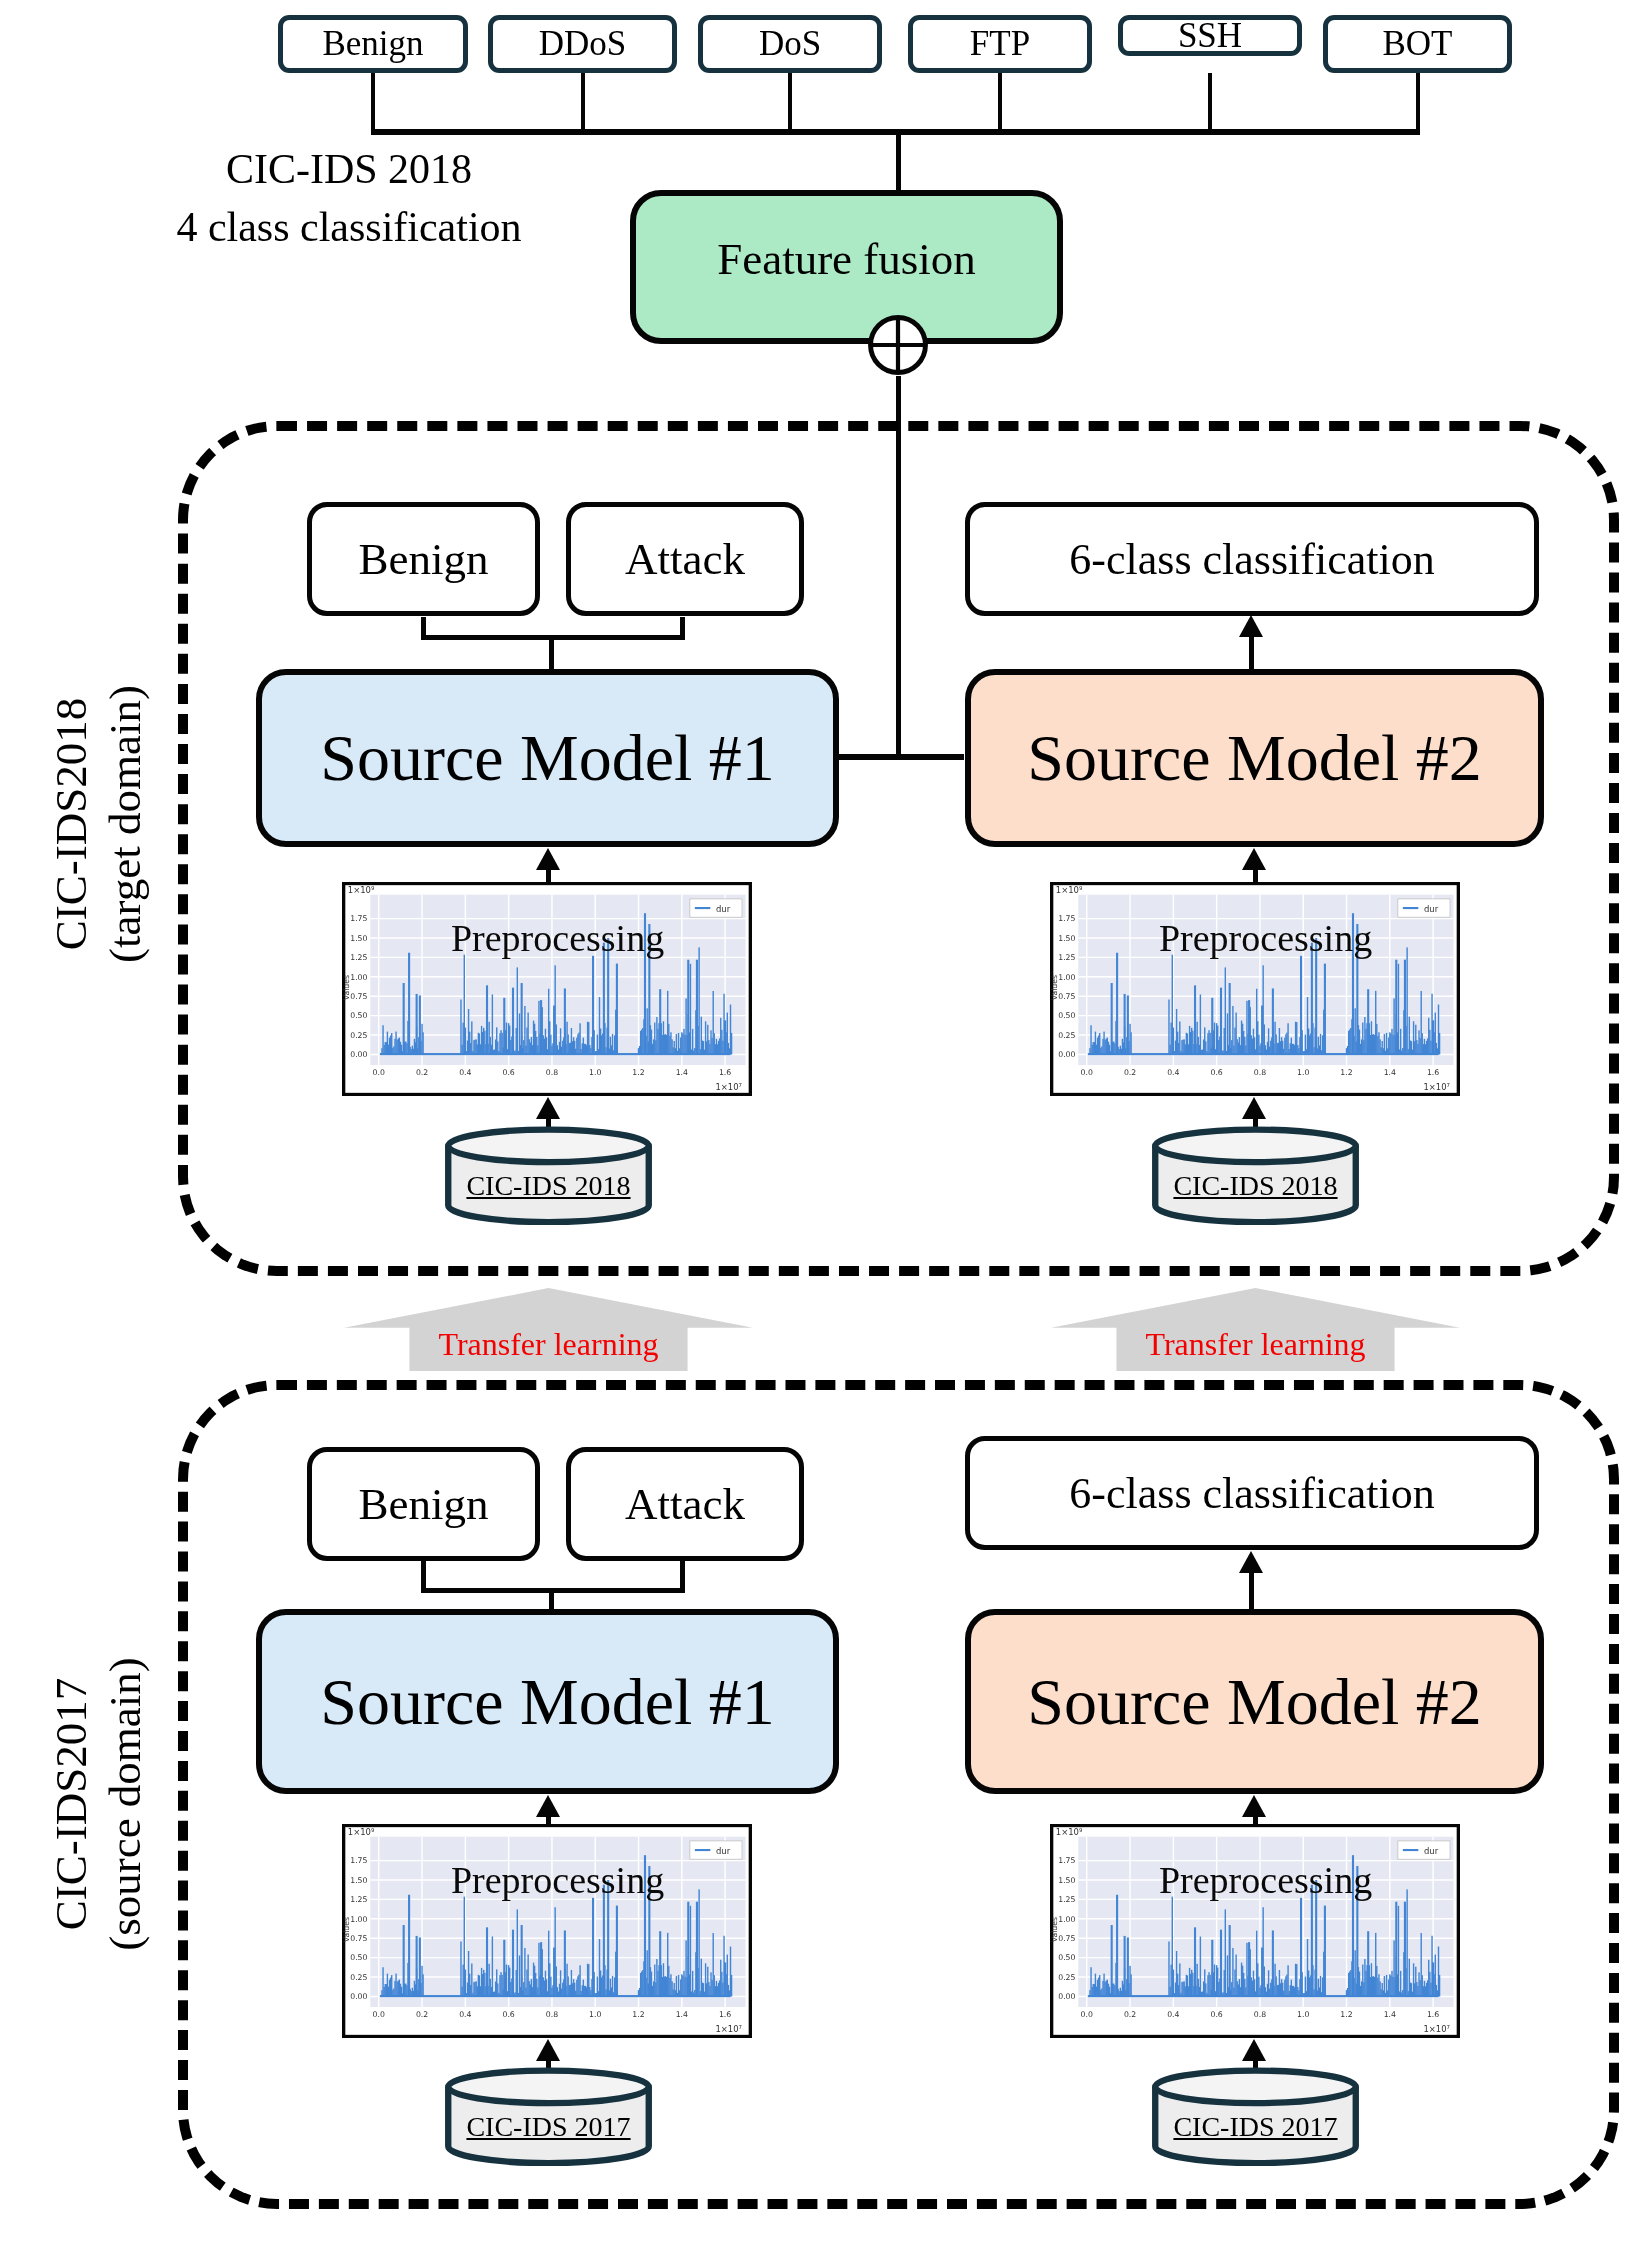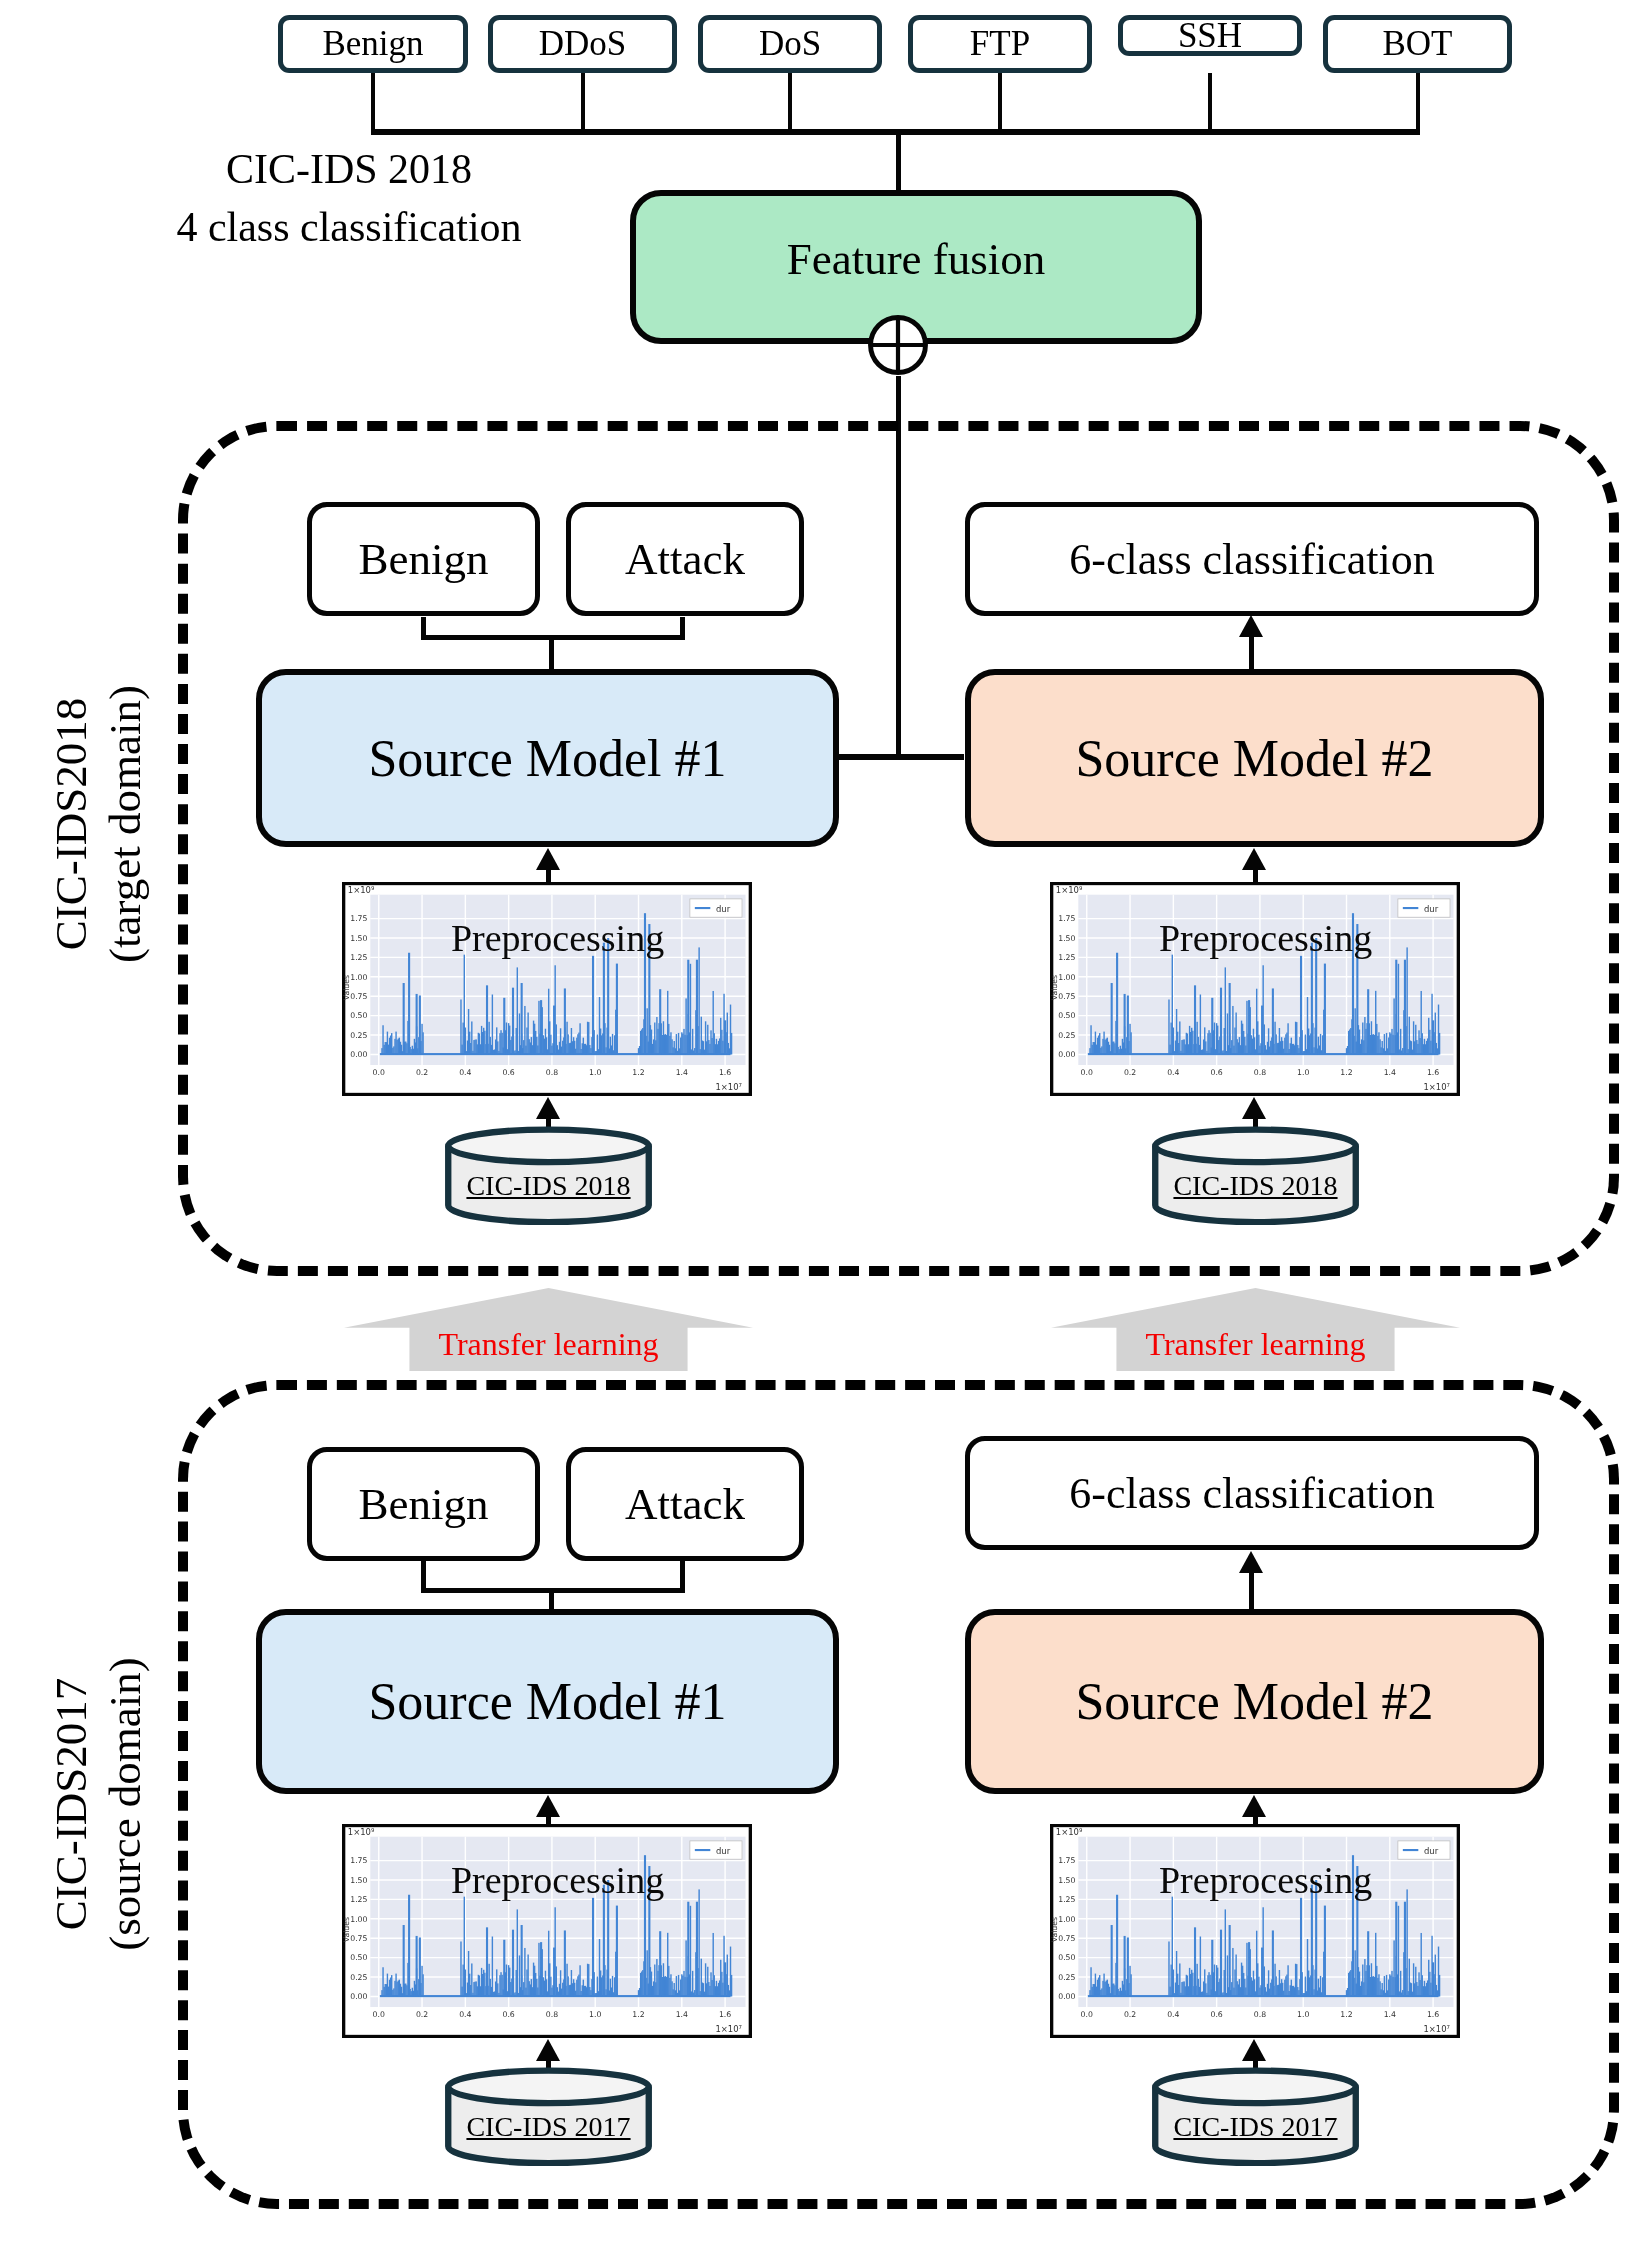--- a/index.html
+++ b/index.html
@@ -15,21 +15,21 @@
          border-bottom:22.5px solid #050505;}
   .blockarrow{background:var(--arrow_gray);
       clip-path:polygon(50% 0,100% 48%,84% 48%,84% 100%,16% 100%,16% 48%,0 48%);}
   .sidelabel{display:flex;flex-direction:column;align-items:center;justify-content:center;
       font-size:45px;line-height:54px;text-align:center;transform:rotate(-90deg);}
   .dbwrap{width:209px;height:99px;}
   .dblabel{position:absolute;left:0;right:0;top:44px;text-align:center;
       font-size:28px;text-decoration:underline;}
   .fusion{background:var(--fusion_green);border:6.3px solid #050505;border-radius:31px;
       font-size:45px;}
-  .model{border:6.3px solid #050505;border-radius:30px;font-size:52px;}
+  .model{border:6.3px solid #050505;border-radius:30px;font-size:66px;}
   .innerbox{font-size:45px;border-radius:20px;}
   .sixbox{font-size:44px;border-radius:20px;}
   .toptitle{font-size:42px;line-height:58px;text-align:center;}
   .rednote{color:var(--accent_red);font-weight:bold;font-size:33px;}
   .chartbox{background:#fff;}
 </style>
 </head>
 <body>
 
 <div class="canvas">
@@ -62,21 +62,21 @@
 
   <div class="abs line" style="left:371px;top:129px;width:1049px;height:6.3px;"></div>
 
   <div class="abs line" style="left:896px;top:135px;width:5px;height:55px;"></div>
 
   <div class="abs toptitle" style="left:92px;top:140px;width:514px;">
     <div>CIC-IDS 2018</div>
     <div>4 class classification</div>
   </div>
 
-  <div class="abs box fusion" style="left:630px;top:190px;width:572px;height:154px;">
+  <div class="abs box fusion" style="left:630px;top:190px;width:433px;height:154px;">
     <span style="position:relative;top:-8.5px;">Feature fusion</span>
   </div>
 
   <svg class="abs" style="left:867px;top:314px;" width="62" height="62" viewBox="0 0 88 88">
     <circle cx="44" cy="44" r="39" fill="#ffffff" stroke="#050505" stroke-width="7"></circle>
     <line x1="44" y1="5" x2="44" y2="83" stroke="#050505" stroke-width="6"></line>
     <line x1="5" y1="44" x2="83" y2="44" stroke="#050505" stroke-width="6"></line>
   </svg>
 
   <div class="abs line" style="left:896px;top:376px;width:5px;height:384px;"></div>

